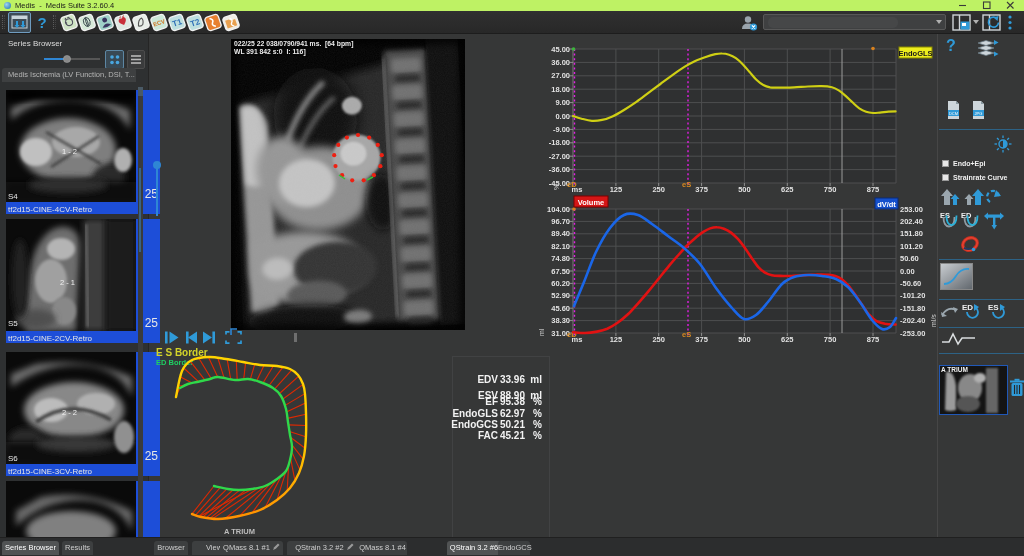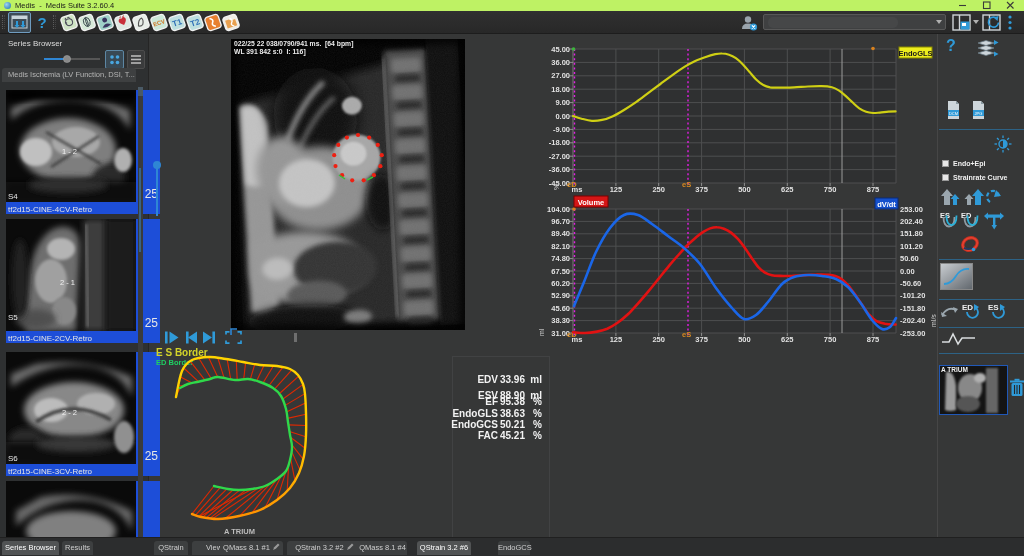--- a/index.html
+++ b/index.html
@@ -222,21 +222,21 @@
 <path d="M20 112 Q18 60 30 30 Q42 6 60 8 Q74 10 74 30 L70 112 Z" fill="#6e6e6e" filter="url(#b3)"></path>
 <ellipse cx="55" cy="30" rx="14" ry="11" fill="#b4b4b4" filter="url(#b15)"></ellipse>
 <ellipse cx="45" cy="62" rx="16" ry="22" fill="#a0a0a0" filter="url(#b15)"></ellipse>
 <ellipse cx="58" cy="92" rx="12" ry="14" fill="#888" filter="url(#b15)"></ellipse>
 <rect x="78" y="0" width="22" height="112" fill="#3e3e3e" filter="url(#b3)"></rect>
 <rect x="100" y="0" width="30" height="112" fill="#1a1a1a" filter="url(#b3)"></rect>
 <path d="M80 5 L82 108" stroke="#666" stroke-width="3" filter="url(#b15)"></path>
 <ellipse cx="30" cy="100" rx="20" ry="10" fill="#505050" filter="url(#b3)"></ellipse>
 <ellipse cx="14" cy="60" rx="8" ry="40" fill="#222" filter="url(#b3)"></ellipse>
 <text x="54" y="66" font-size="7.5" fill="#f0f0f0" font-family="Liberation Sans">2 - 1</text>
-        </svg><div class="sn" style="bottom:21px">S5</div><div class="ph" style="bottom:13px">25</div><div class="fn">tf2d15-CINE-2CV-Retro</div></div>
+        </svg><div class="sn" style="bottom:15px">S5</div><div class="ph" style="bottom:13px">25</div><div class="fn">tf2d15-CINE-2CV-Retro</div></div>
       <div class="thumb" style="top:318px;height:124px"><svg width="130" height="112" viewBox="0 0 130 112">
 <rect width="130" height="112" fill="#0a0a0a"></rect>
 <path d="M5 35 Q40 10 80 14 Q115 18 126 45 L126 25 Q80 5 30 12 L5 22 Z" fill="#6e6e6e" filter="url(#b3)"></path>
 <ellipse cx="68" cy="58" rx="50" ry="28" fill="#888" filter="url(#b3)"></ellipse>
 <ellipse cx="45" cy="58" rx="17" ry="12" fill="#bcbcbc" filter="url(#b15)"></ellipse>
 <ellipse cx="90" cy="52" rx="19" ry="11" fill="#b0b0b0" filter="url(#b15)"></ellipse>
 <path d="M30 70 Q65 45 105 68" stroke="#3a3a3a" stroke-width="3.5" fill="none" filter="url(#b15)"></path>
 <ellipse cx="20" cy="90" rx="18" ry="14" fill="#2a2a2a" filter="url(#b3)"></ellipse>
 <rect x="0" y="90" width="130" height="22" fill="#101010" filter="url(#b3)"></rect>
           <ellipse cx="70" cy="92" rx="40" ry="8" fill="#383838" filter="url(#b3)"></ellipse>
@@ -433,21 +433,21 @@
         <span class="v">88.90</span>
         <span class="u">ml</span>
       </div>
       <div class="row" style="top:39.4px">
         <span class="l">EF</span>
         <span class="v">95.38</span>
         <span class="u">%</span>
       </div>
       <div class="row" style="top:50.6px">
         <span class="l">EndoGLS</span>
-        <span class="v">38.63</span>
+        <span class="v">62.97</span>
         <span class="u">%</span>
       </div>
       <div class="row" style="top:61.8px">
         <span class="l">EndoGCS</span>
         <span class="v">50.21</span>
         <span class="u">%</span>
       </div>
       <div class="row" style="top:73.0px">
         <span class="l">FAC</span>
         <span class="v">45.21</span>
@@ -745,29 +745,29 @@
           <line x1="5.5" y1="7" x2="5.5" y2="16"></line>
           <line x1="8" y1="7" x2="8" y2="16"></line>
           <line x1="10.5" y1="7" x2="10.5" y2="16"></line>
         </g>
 </svg>
     </div>
 
 <div class="abs" id="bbar">
   <div class="tab on" style="left:2px;width:57px">Series Browser</div>
   <div class="tab" style="left:62px;width:31px">Results</div>
-  <div class="tab" style="left:154px;width:34px">QStrain</div>
+  <div class="tab" style="left:154px;width:34px">Browser</div>
   <div class="tab" style="left:192px;width:44px">View</div>
   <div class="tab" style="left:220px;width:63px">QMass 8.1 #1 <svg width="8" height="8" viewBox="0 0 8 8" style="vertical-align:-1px">
           <path d="M1 7 L2.2 4.2 L6 0.5 L7.5 2 L3.8 5.8 Z" fill="#9a9a9a"></path>
         </svg></div>
   <div class="tab" style="left:287px;width:75px">QStrain 3.2 #2 <svg width="8" height="8" viewBox="0 0 8 8" style="vertical-align:-1px">
           <path d="M1 7 L2.2 4.2 L6 0.5 L7.5 2 L3.8 5.8 Z" fill="#9a9a9a"></path>
         </svg></div>
   <div class="tab" style="left:358px;width:49px">QMass 8.1 #4 <svg width="8" height="8" viewBox="0 0 8 8" style="vertical-align:-1px">
           <path d="M1 7 L2.2 4.2 L6 0.5 L7.5 2 L3.8 5.8 Z" fill="#9a9a9a"></path>
         </svg></div>
-  <div class="tab on" style="left:417px;width:54px">QStrain 3.2 #6 <svg width="8" height="8" viewBox="0 0 8 8" style="vertical-align:-1px">
+  <div class="tab on" style="left:447px;width:54px">QStrain 3.2 #6 <svg width="8" height="8" viewBox="0 0 8 8" style="vertical-align:-1px">
           <path d="M1 7 L2.2 4.2 L6 0.5 L7.5 2 L3.8 5.8 Z" fill="#9a9a9a"></path>
         </svg></div>
   <div class="tab" style="left:498px;width:32px">EndoGCS</div>
 </div>
 </div>
 
 </body></html>

